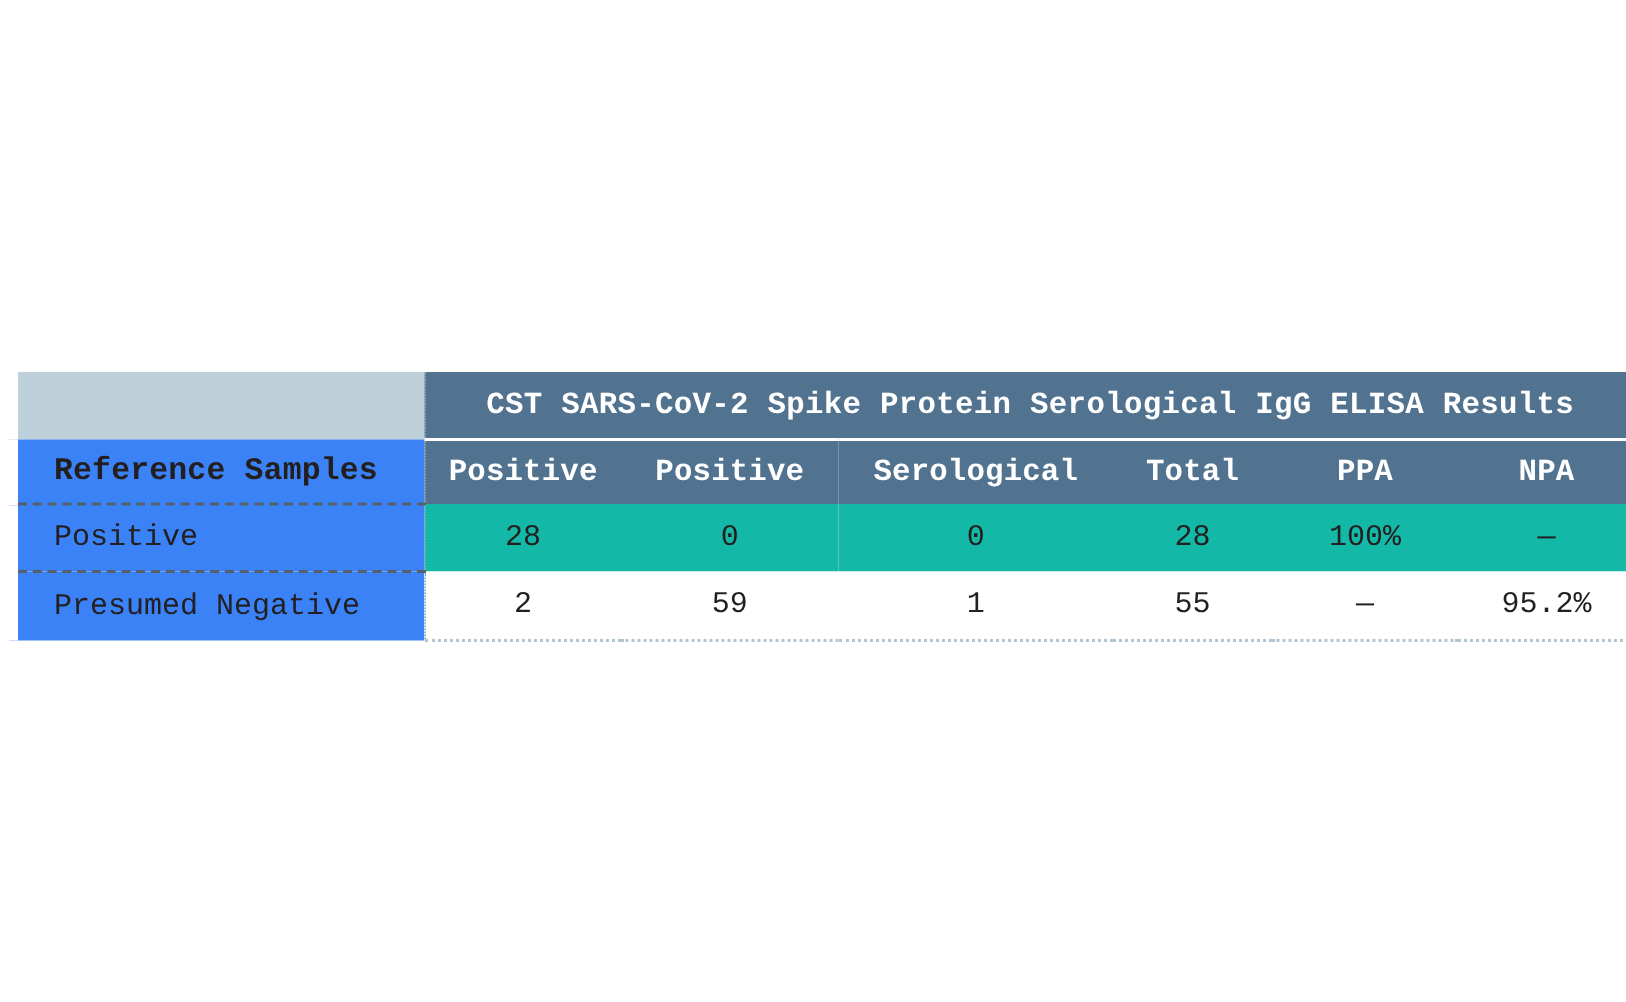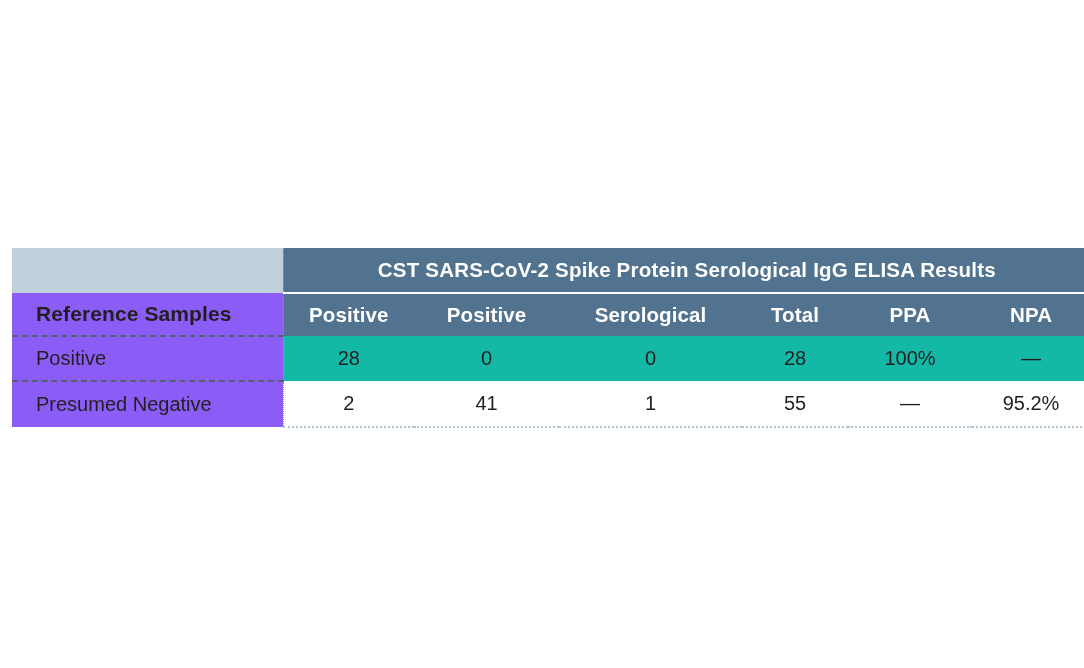--- a/index.html
+++ b/index.html
@@ -11,20 +11,21 @@
     height: 668px;
     background: #ffffff;
     font-family: "Liberation Sans", sans-serif;
     overflow: hidden;
   }
 
   .page {
     position: relative;
     width: 1084px;
     height: 668px;
+    font-family: Liberation Mono, monospace;
   }
 
   
   .table-wrap {
     position: absolute;
     left: 0;
     top: 248px;
     width: 1084px;
   }
 
@@ -40,21 +41,21 @@
   col.c-negative    { width: 145px; }
   col.c-inconcl     { width: 183px; }
   col.c-total       { width: 106px; }
   col.c-ppa         { width: 124px; }
   col.c-npa         { width: 118px; }
 
   td, th { padding: 0; margin: 0; }
 
   
   .stub-cell {
-    background: #8b5cf6;
+    background: #3b82f6;
     color: #231f20;
     font-size: 20.5px;
     text-align: left;
     vertical-align: middle;
     padding-left: 24px;
     box-sizing: border-box;
     border-left: 12px solid #ffffff;
     border-right: 1px dotted #8fa5b3;
   }
   .stub-cell.title-stub {
@@ -156,21 +157,21 @@
           <td class="data-cell">0</td>
           <td class="data-cell">0</td>
           <td class="data-cell">28</td>
           <td class="data-cell">100%</td>
           <td class="data-cell">—</td>
         </tr>
 
         <tr class="row-plain">
           <th class="stub-cell row-stub">Presumed Negative</th>
           <td class="data-cell">2</td>
-          <td class="data-cell">41</td>
+          <td class="data-cell">59</td>
           <td class="data-cell">1</td>
           <td class="data-cell">55</td>
           <td class="data-cell">—</td>
           <td class="data-cell">95.2%</td>
         </tr>
       </tbody>
     </table>
   </div>
 
 </div>

